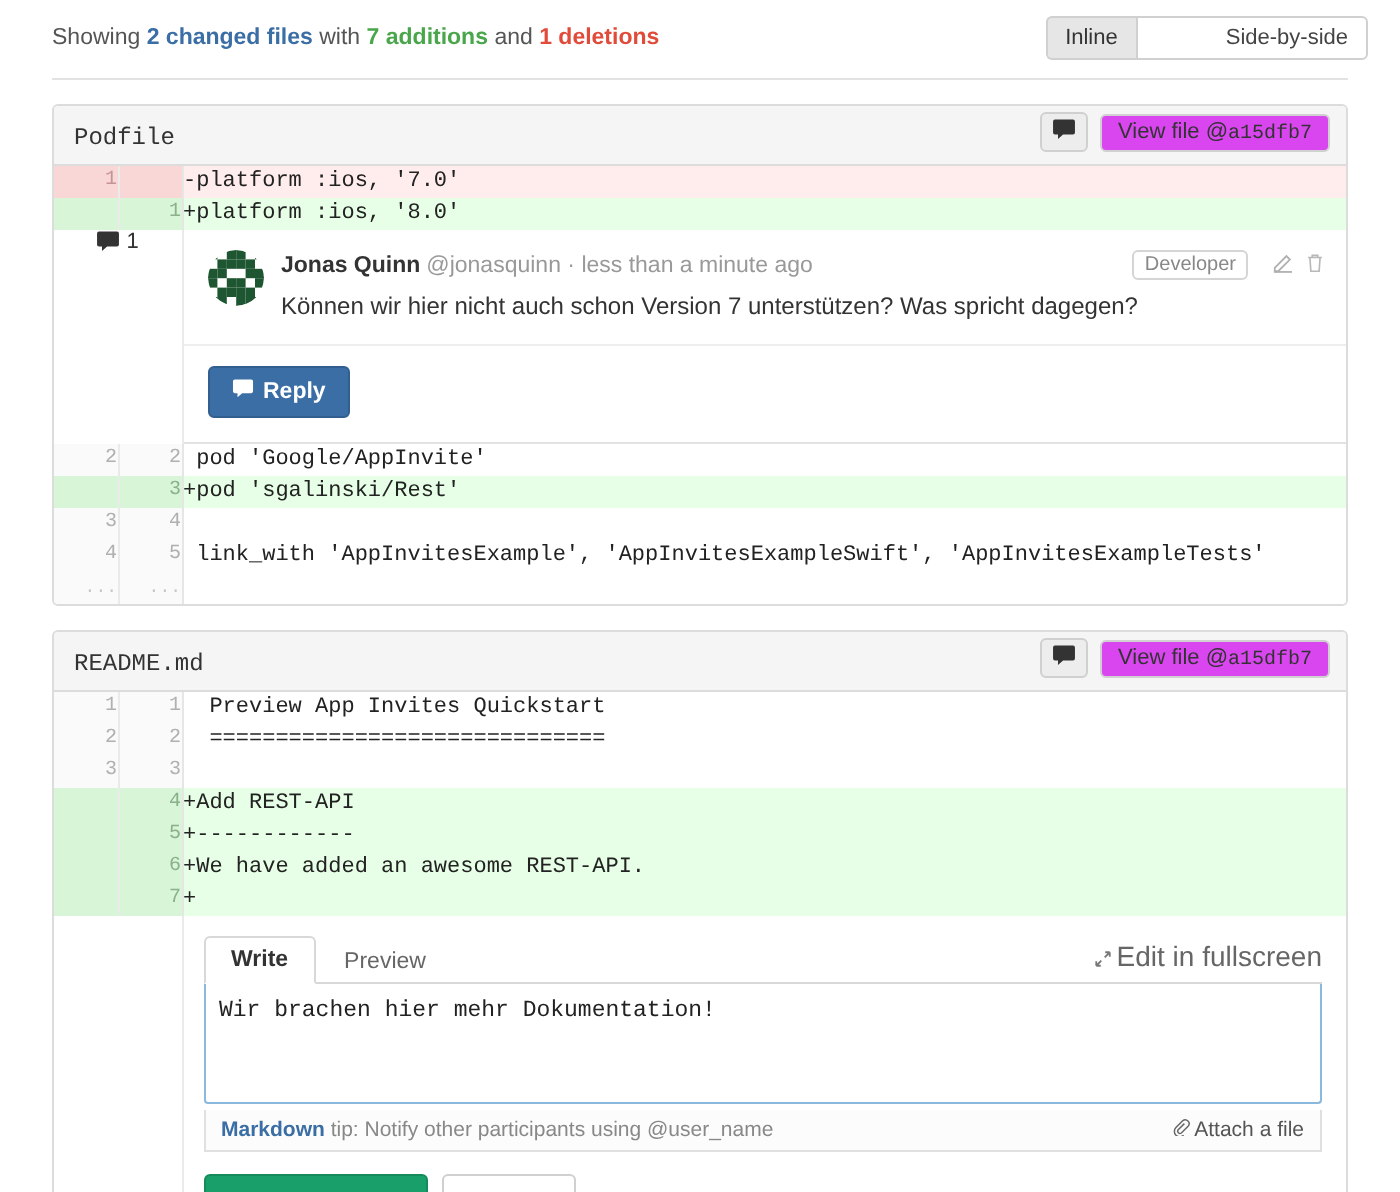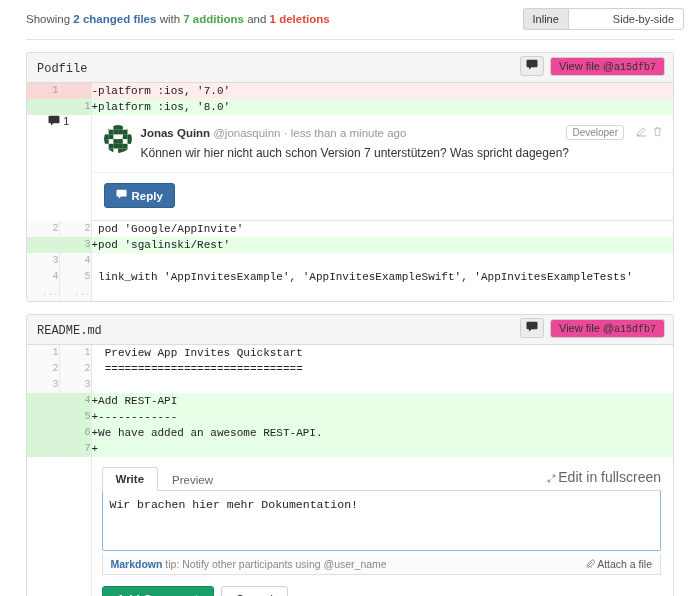--- a/index.html
+++ b/index.html
@@ -53,21 +53,21 @@
   .filename {
     font-family:"Liberation Mono", monospace;
     font-size:12px; color:#333;
   }
   .headbtns { display:flex; align-items:center; gap:6px; }
   .iconbtn {
     width:24px; height:20px; border:1px solid #d0d0d0; border-radius:3px;
     background:#ededed; display:flex; align-items:center; justify-content:center;
   }
   .viewfile {
-    border:1px solid #d0d0d0; border-radius:3px; background:#ec4899;
+    border:1px solid #d0d0d0; border-radius:3px; background:#d946ef;
     padding:2px 8px; font-size:11px; color:#333; white-space:nowrap;
   }
   .viewfile .sha { font-family:"Liberation Mono", monospace; font-size:10px; }
 
   
   table.diff { border-collapse: collapse; width:100%; table-layout:fixed; }
   table.diff td { padding:0; vertical-align: top; }
   td.ln {
     width: 32px; text-align: right;
     padding: 1px 6px 1px 3px;

